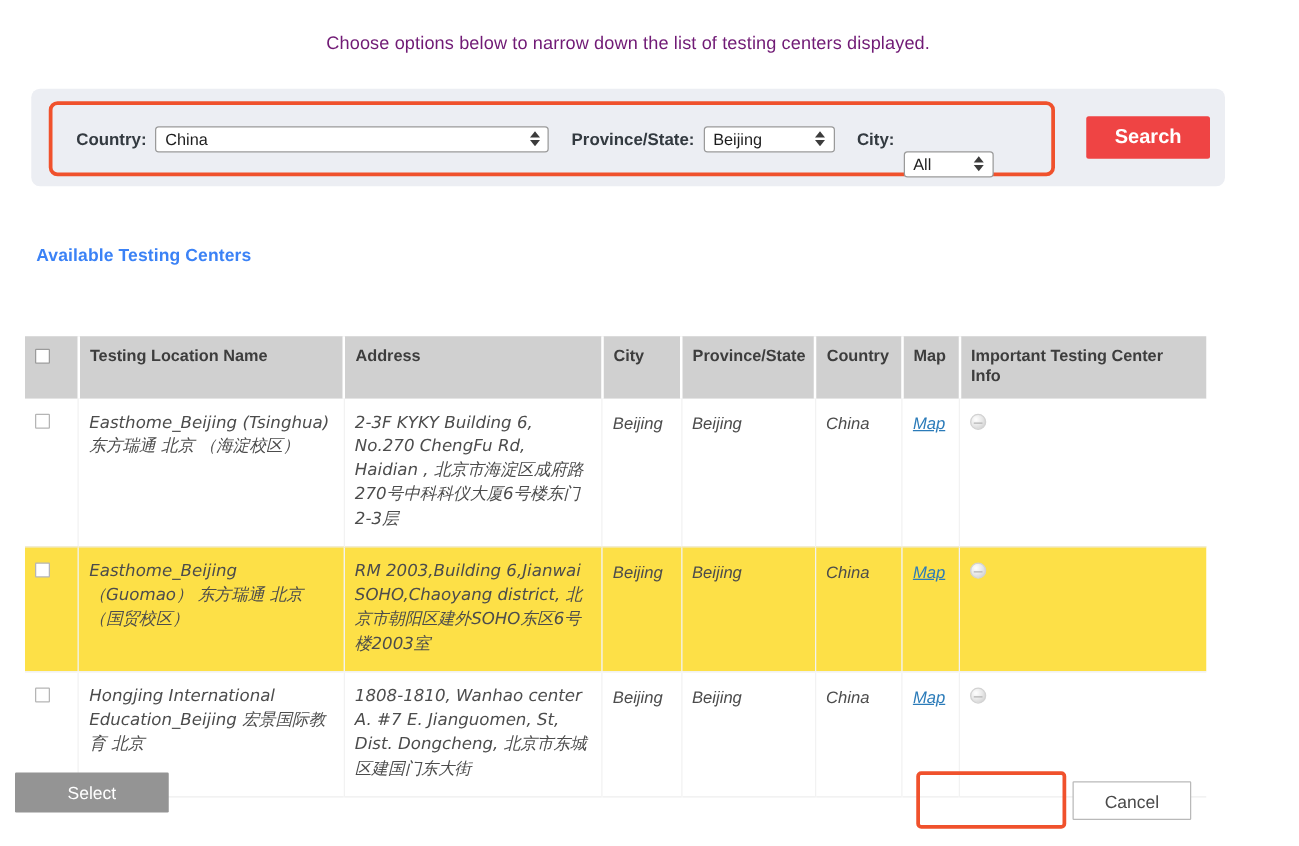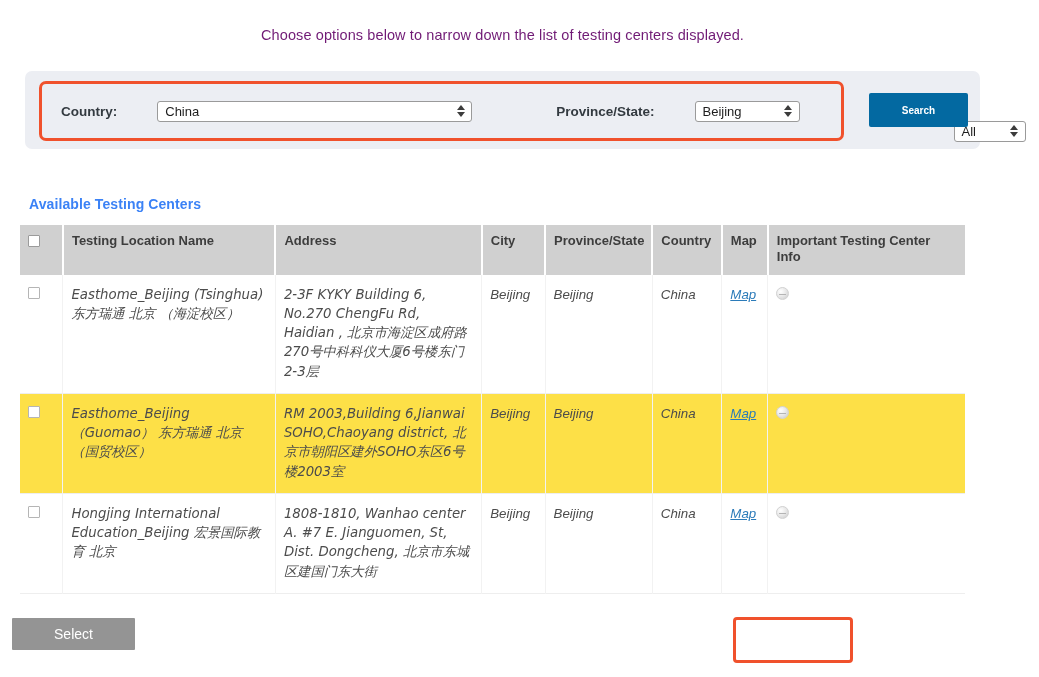--- a/index.html
+++ b/index.html
@@ -39,21 +39,20 @@
     border: 3px solid #f0512c;
     border-radius: 7px;
     pointer-events: none;
   }
   .filter-row {
     position: absolute;
     left: 36px; top: 26px;
     display: flex;
     align-items: center;
     height: 28px;
-    gap: 33px;
   }
   .flabel {
     font-size: 13.5px;
     font-weight: bold;
     color: #333a40;
     margin-right: 7px;
     white-space: nowrap;
   }
   .sel {
     position: relative;
@@ -93,24 +92,24 @@
   .sel-province { width: 105px; }
   .sel-city { width: 72px; margin-top: 40px; }
 
   .gap-1 { width: 18px; }
   .gap-2 { width: 18px; }
 
   .search-btn {
     position: absolute;
     right: 12px; top: 22px;
     width: 99px; height: 34px;
-    background: #0369a1;
+    background: #ef4444;
     border: none;
     color: #ffffff;
-    font-size: 10px;
+    font-size: 16px;
     font-weight: bold;
     border-radius: 2px;
     cursor: pointer;
     font-family: "Liberation Sans", "DejaVu Sans", sans-serif;
   }
 
   
   .section-title {
     position: absolute;
     left: 29px; top: 196px;
@@ -123,20 +122,21 @@
   
   .tbl-wrap {
     position: absolute;
     left: 20px; top: 225px;
     width: 945px;
   }
   table.centers {
     border-collapse: collapse;
     width: 945px;
     table-layout: fixed;
+    margin-top: 44px;
   }
   table.centers thead th {
     background: #d0d0d0;
     color: #3d3d3d;
     font-size: 13px;
     font-weight: bold;
     text-align: left;
     padding: 8px 8px 9px 8px;
     vertical-align: top;
     border-right: 2px solid #ffffff;
@@ -351,15 +351,16 @@
           <td><span class="info-icon"></span></td>
         </tr>
 
       </tbody>
     </table>
   </div>
 
   <div class="footer">
     <div class="select-wrap"></div>
     <button class="btn-select">Select</button>
+    <button class="btn-cancel">Cancel</button>
   </div>
 
 </div>
 
 </body></html>

